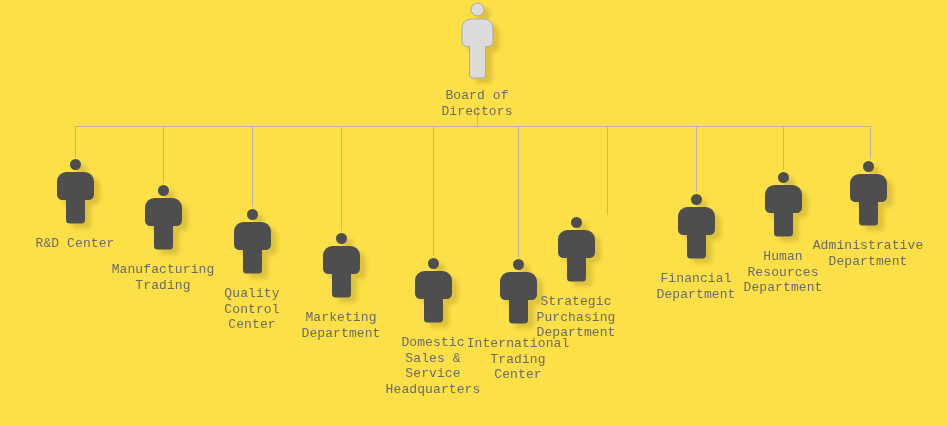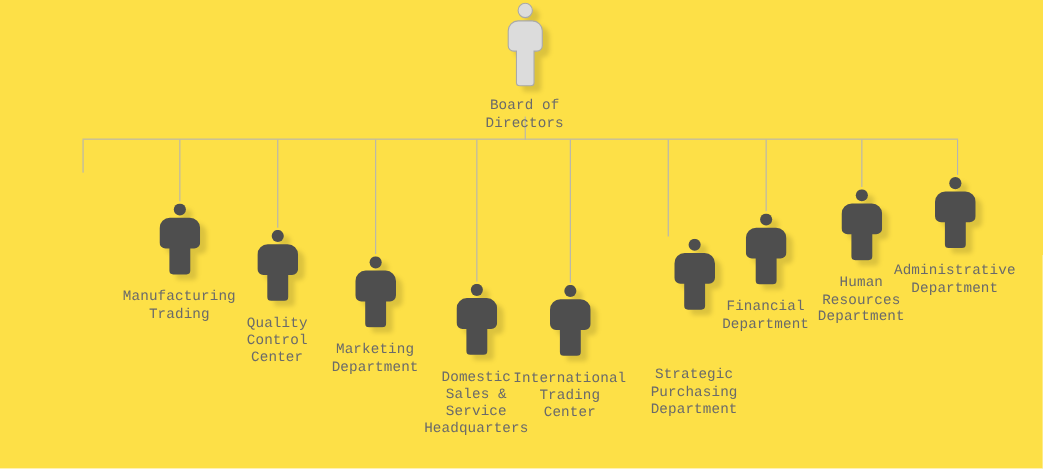--- a/index.html
+++ b/index.html
@@ -78,20 +78,26 @@
   <div class="v-line" style="left:783px; top:127px; height:43px;"></div>
   <div class="v-line" style="left:870px; top:127px; height:32px;"></div>
 
   <div class="node root" style="left:417px; top:2px;">
     <svg class="person-svg person-light" width="33" height="78" viewBox="0 0 33 78">
         <use href="#person-root"></use>
       </svg>
     <div class="label">Board of Directors</div>
   </div>
 
+  <div class="node" style="left:20px; top:159px;">
+    <svg class="person-svg person-dark" width="37" height="65" viewBox="0 0 37 65">
+        <use href="#person-member"></use>
+      </svg>
+    <div class="label">R&amp;D Center</div>
+  </div>
 
   <div class="node" style="left:108px; top:185px;">
     <svg class="person-svg person-dark" width="37" height="65" viewBox="0 0 37 65">
         <use href="#person-member"></use>
       </svg>
     <div class="label">Manufacturing
 Trading</div>
   </div>
 
   <div class="node" style="left:197px; top:209px;">
@@ -121,21 +127,21 @@
   </div>
 
   <div class="node" style="left:463px; top:259px;align-items:center;">
     <svg class="person-svg person-dark" width="37" height="65" viewBox="0 0 37 65">
         <use href="#person-member"></use>
       </svg>
     <div class="label">International
 Trading Center</div>
   </div>
 
-  <div class="node" style="left:576px; top:217px;gap:39px;">
+  <div class="node" style="left:521px; top:217px;">
     <svg class="person-svg person-dark" width="37" height="65" viewBox="0 0 37 65">
         <use href="#person-member"></use>
       </svg>
     <div class="label">Strategic
 Purchasing
 Department</div>
   </div>
 
   <div class="node" style="left:641px; top:194px;">
     <svg class="person-svg person-dark" width="37" height="65" viewBox="0 0 37 65">

